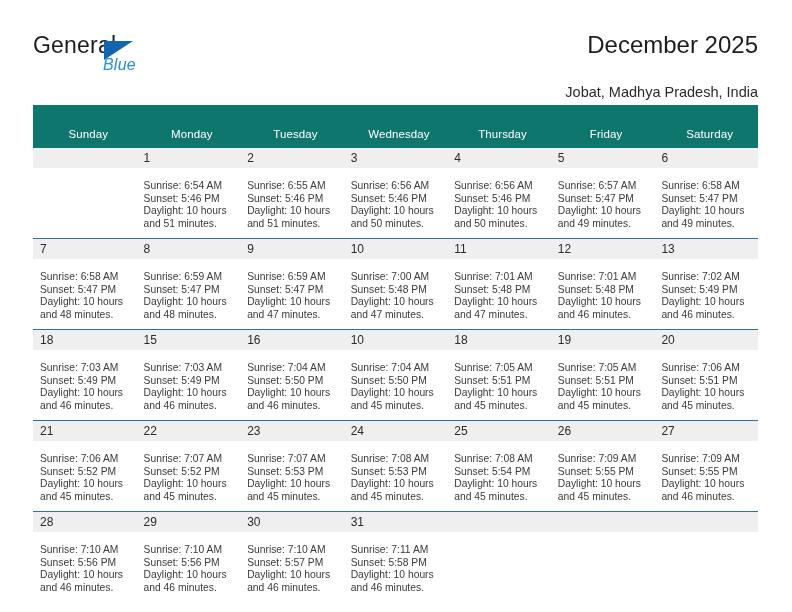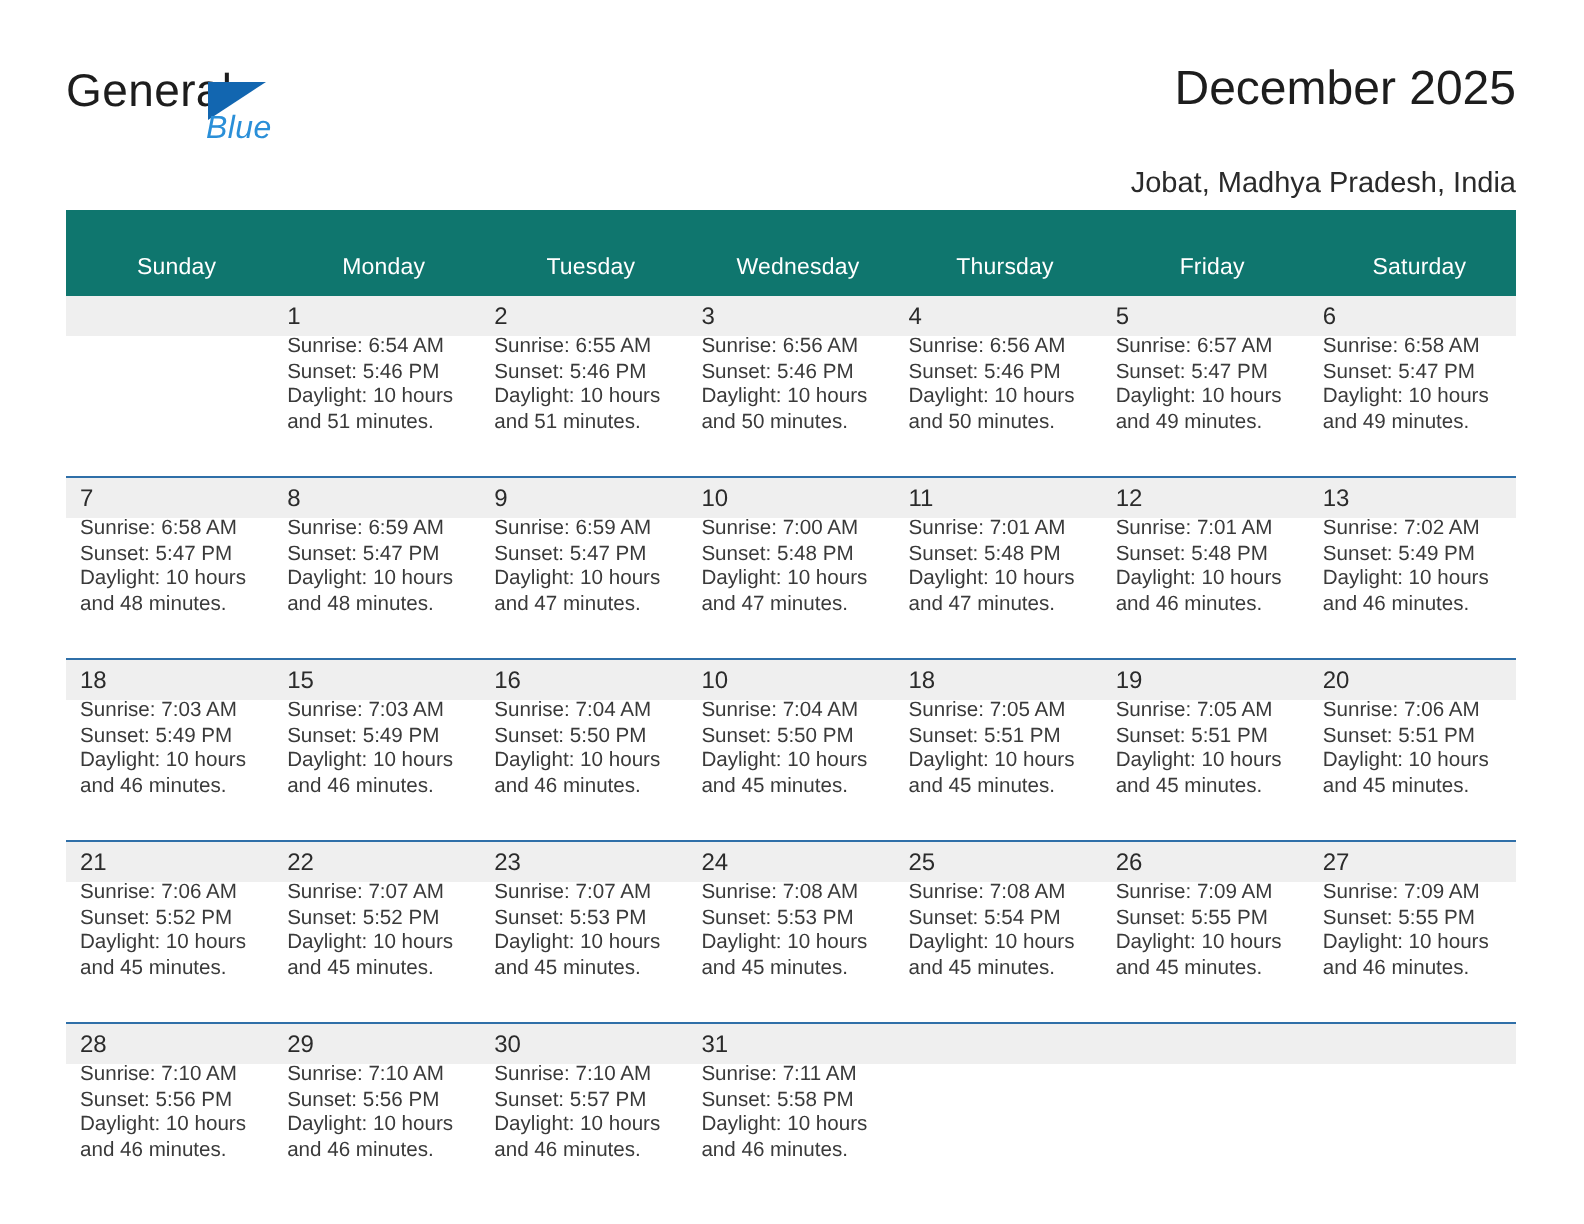--- a/index.html
+++ b/index.html
@@ -126,21 +126,21 @@
     background: #efefef;
     font-size: 12px;
     color: #2b2b2b;
     line-height: 16px;
     padding: 2px 0 2px 7px;
     height: 16px;
   }
   .daycell.empty .daynum { color: transparent; }
 
   .details {
-    padding: 0 6px 0 7px;
+    padding: 12px 6px 0 7px;
     font-size: 10.3px;
     line-height: 12.6px;
     color: #3a3a3a;
   }
   .details div { white-space: nowrap; }
   .details .daylight-wrap { white-space: normal; }
 </style>
 </head>
 <body>
 

